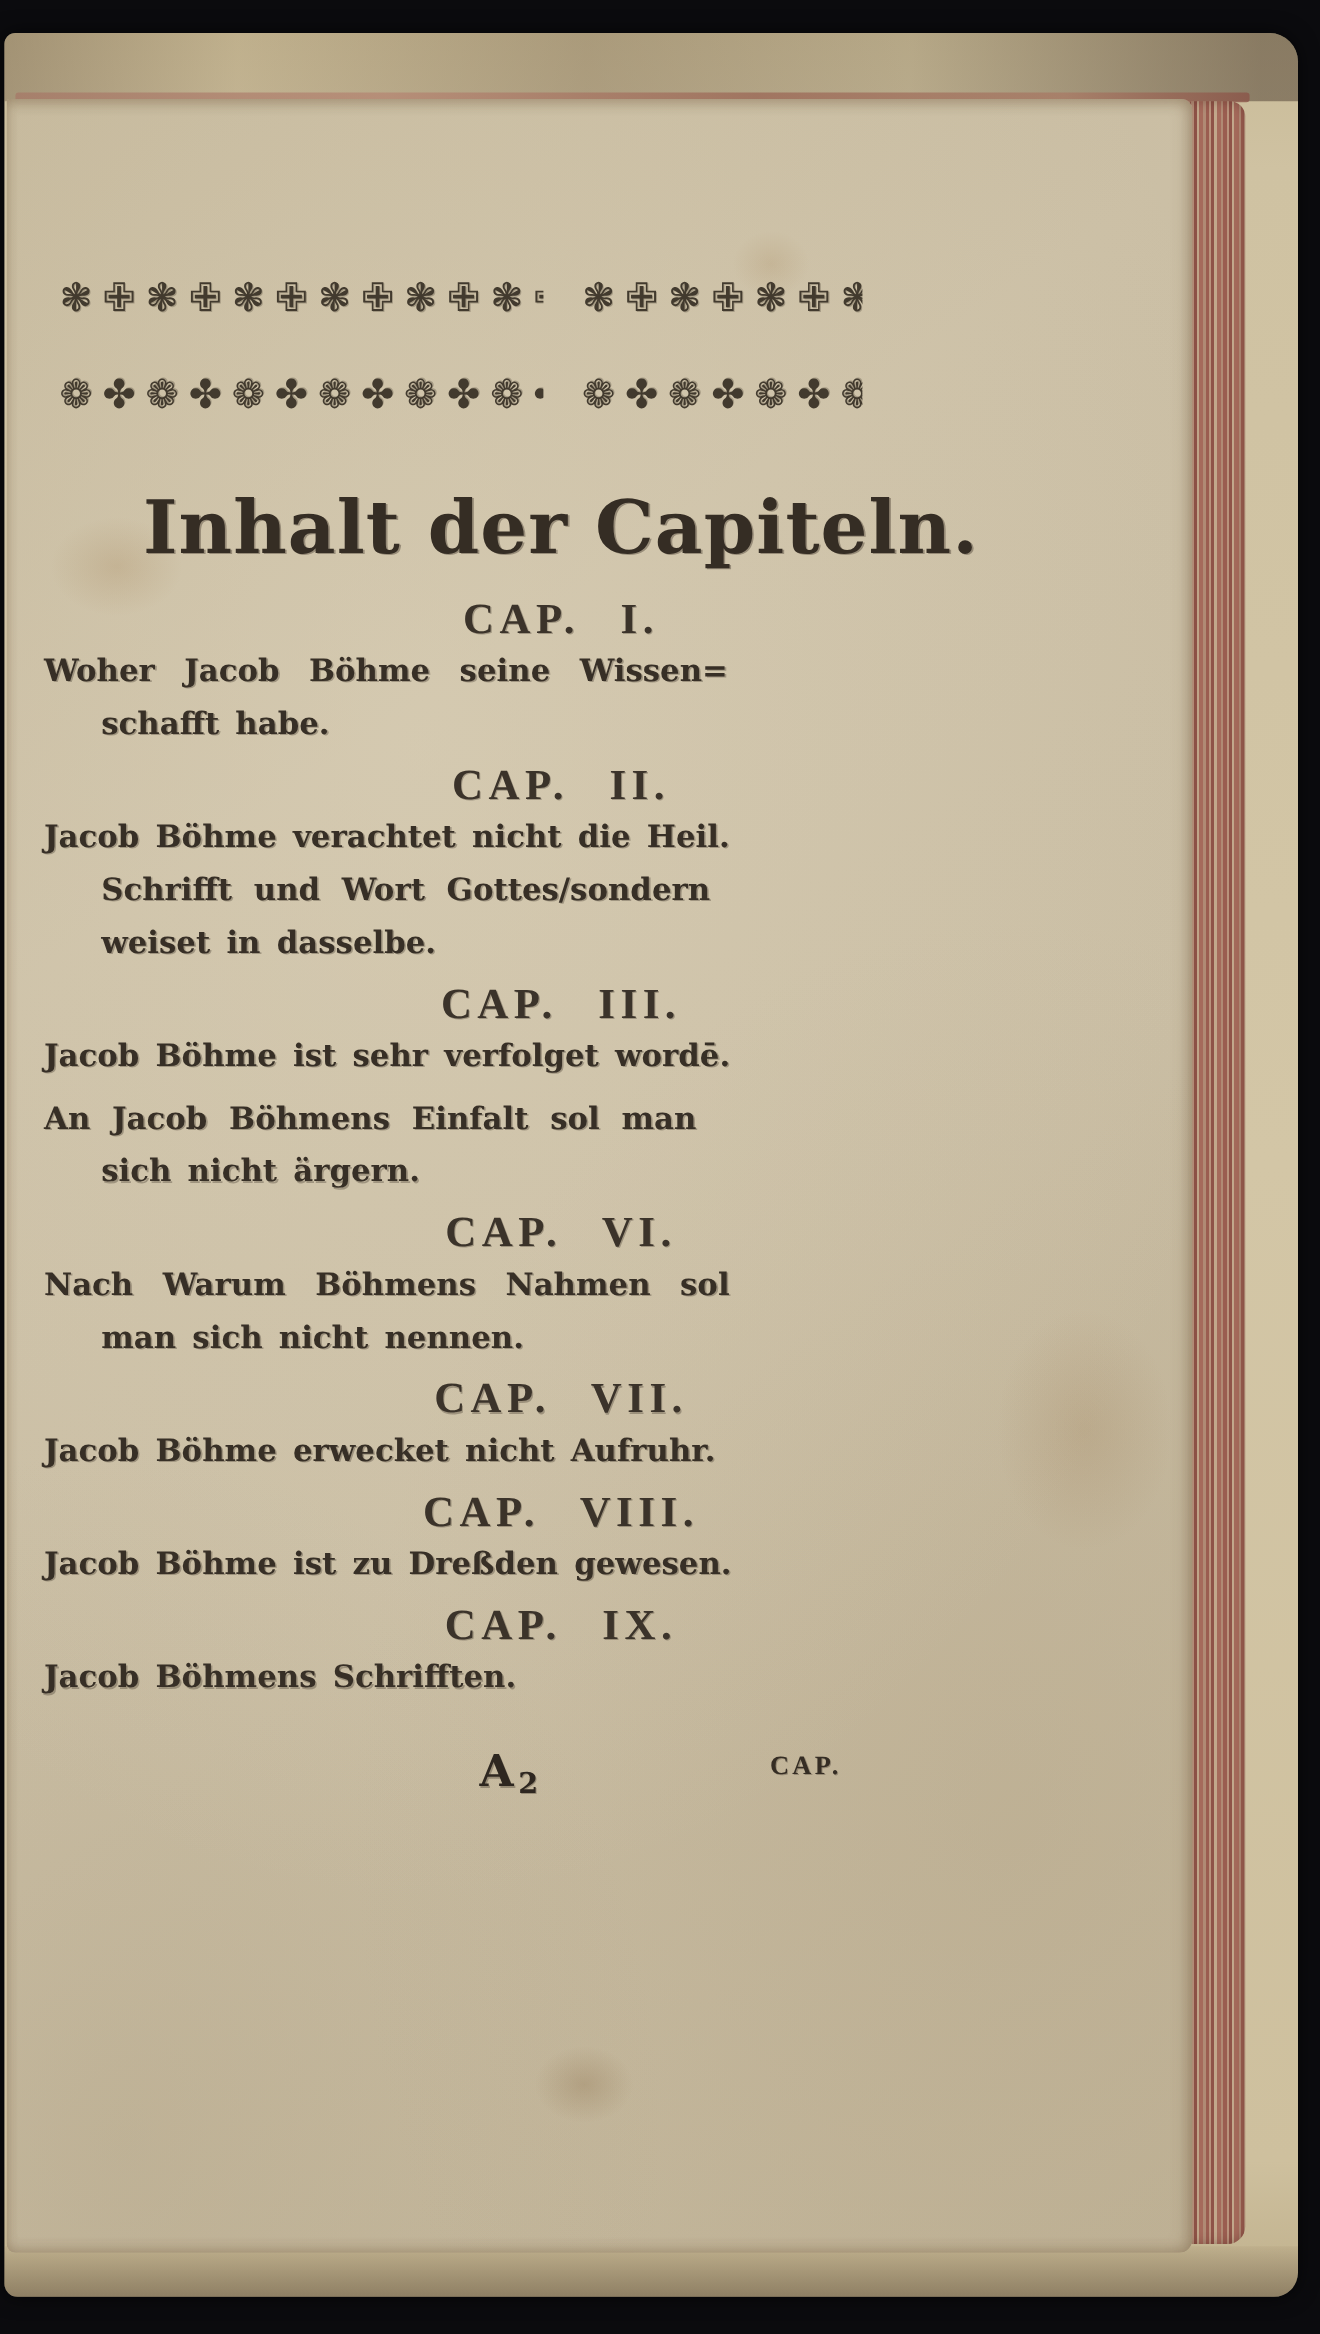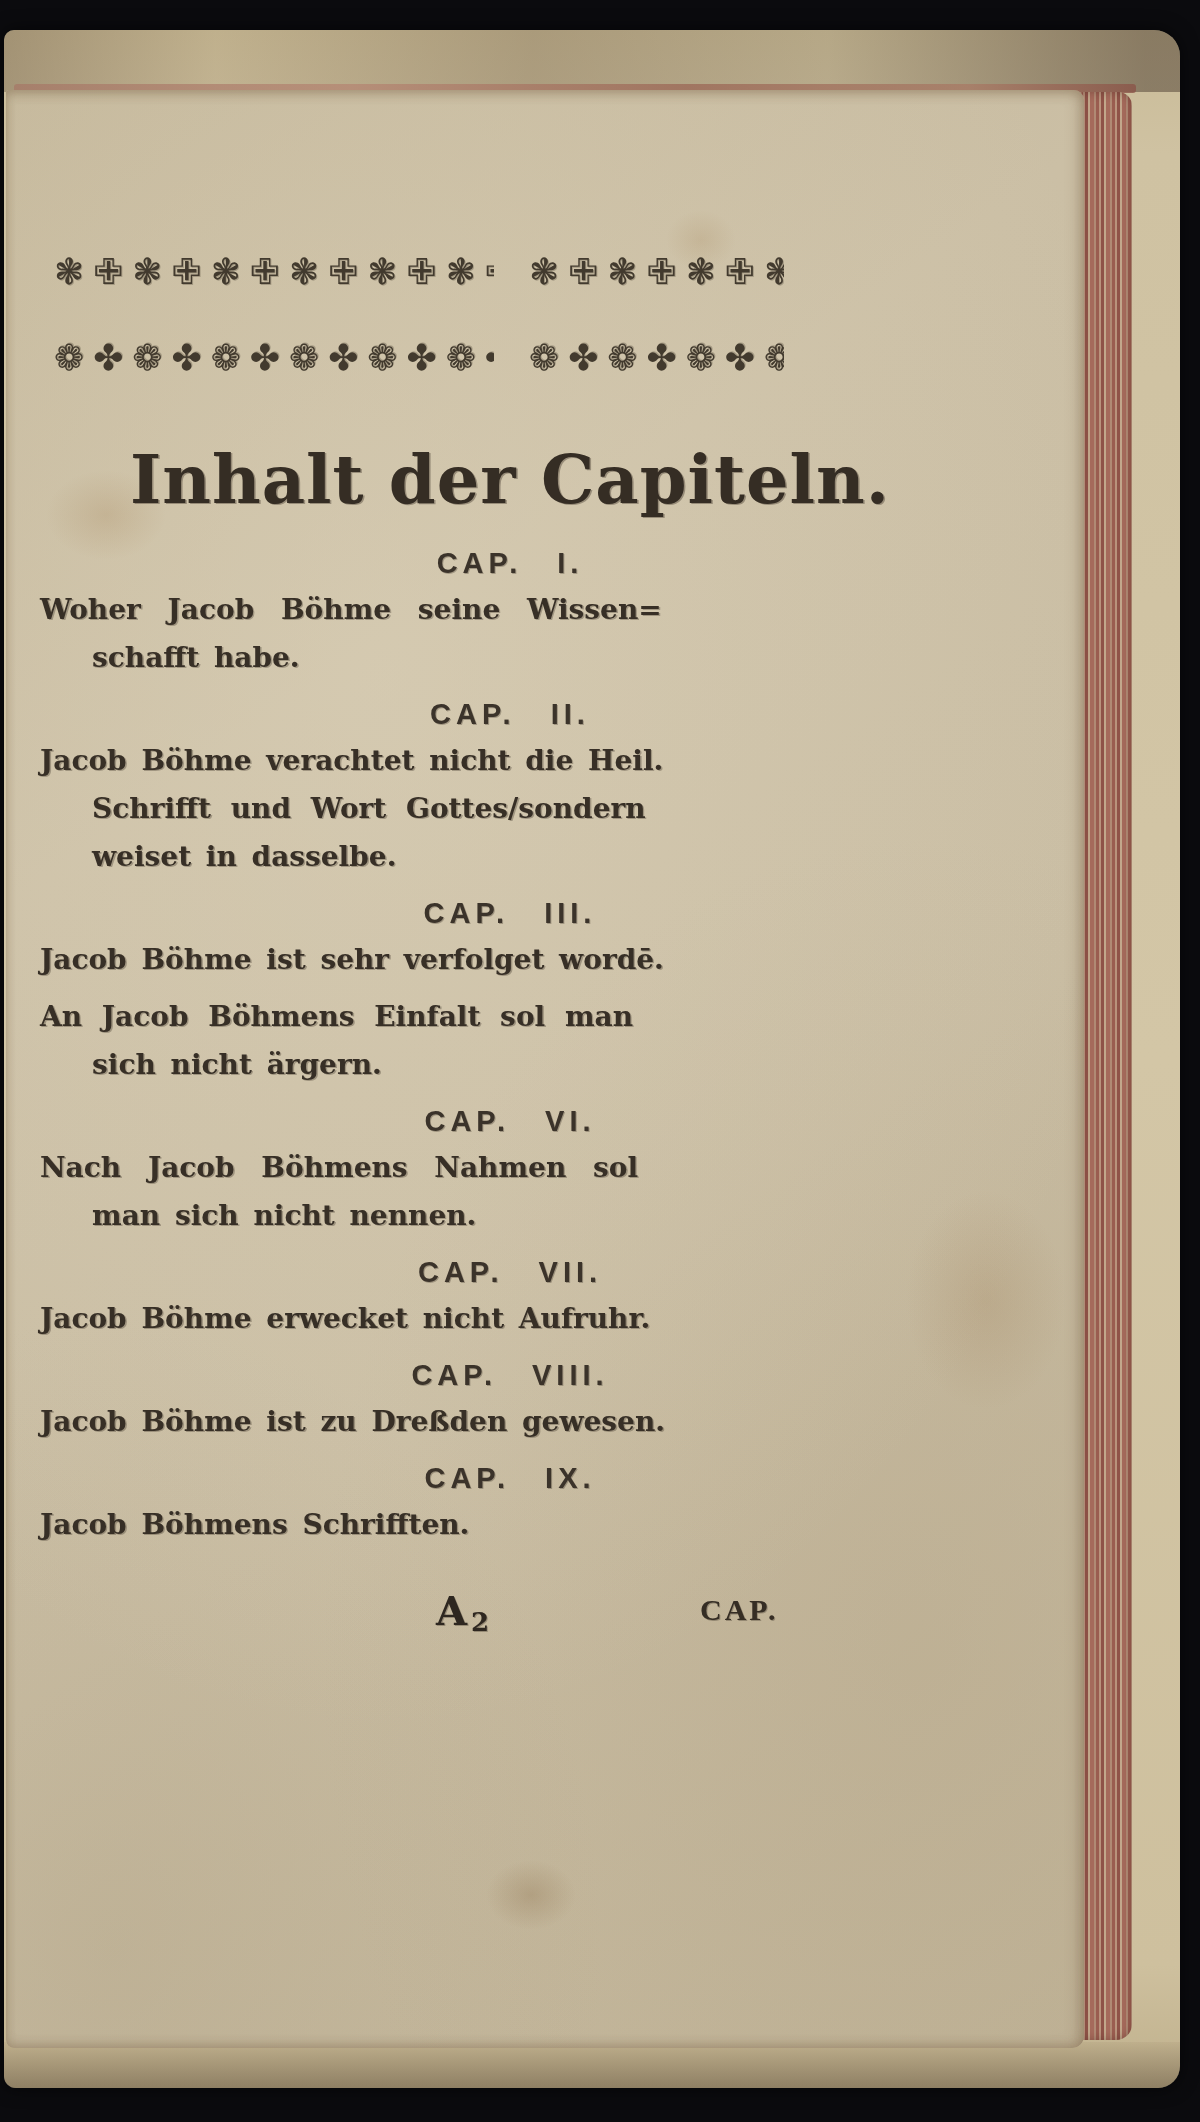--- a/index.html
+++ b/index.html
@@ -77,41 +77,41 @@
     font-weight:bold;font-size:67px;line-height:112px;
     letter-spacing:1px;color:#352d24;
     text-shadow:1.5px 1px 0 rgba(45,35,25,.35);
   }
 
   
   .sections{margin-top:4px;}
   .sec{margin-bottom:9px;}
   .cap{
     text-align:center;
-    font-family:Liberation Sans, sans-serif;font-weight:bold;
-    font-size:29px;line-height:46px;letter-spacing:5px;word-spacing:22px;
+    font-family:Liberation Serif, serif;font-weight:bold;
+    font-size:39px;line-height:46px;letter-spacing:5px;word-spacing:22px;
     color:#3b332a;text-shadow:1px 1px 0 rgba(45,35,25,.3);
   }
   .bline{
     font-weight:bold;font-size:28px;line-height:48px;word-spacing:5px;
     color:#372f26;text-shadow:1.4px 1px 0 rgba(45,35,25,.3);
     white-space:nowrap;
   }
   .bline.cont{margin-left:52px;}
   .bline.wide{word-spacing:17px;}
   .bline.mid{word-spacing:10px;}
 
   
   .footer{position:relative;margin-top:38px;height:56px;}
   .signature{position:absolute;left:396px;top:0;font-weight:bold;font-size:40px;color:#2e2720;text-shadow:1px 1px 0 rgba(40,30,20,.3);}
   .signature .num{font-size:26px;vertical-align:-6px;margin-left:4px;}
   .catchword{
     position:absolute;left:660px;top:6px;
     font-family:"Liberation Serif",serif;font-weight:bold;
-    font-size:30px;letter-spacing:3px;color:#352d24;text-shadow:1px 1px 0 rgba(45,35,25,.3);
+    font-size:24px;letter-spacing:3px;color:#352d24;text-shadow:1px 1px 0 rgba(45,35,25,.3);
   }
 </style>
 </head>
 <body>
 
 <div class="stage">
 
   <div class="cover"></div>
   <div class="cover-top-shade"></div>
   <div class="cover-bottom-shade"></div>
@@ -160,21 +160,21 @@
         </div>
 
 
         <div class="sec">
           <div class="bline mid">An Jacob Böhmens Einfalt sol man</div>
           <div class="bline cont">sich nicht ärgern.</div>
         </div>
 
         <div class="sec">
           <div class="cap">CAP. VI.</div>
-          <div class="bline wide">Nach Jacob Böhmens Nahmen sol</div>
+          <div class="bline wide">Nach Warum Böhmens Nahmen sol</div>
           <div class="bline cont">man sich nicht nennen.</div>
         </div>
 
         <div class="sec">
           <div class="cap">CAP. VII.</div>
           <div class="bline">Jacob Böhme erwecket nicht Aufruhr.</div>
         </div>
 
         <div class="sec">
           <div class="cap">CAP. VIII.</div>

